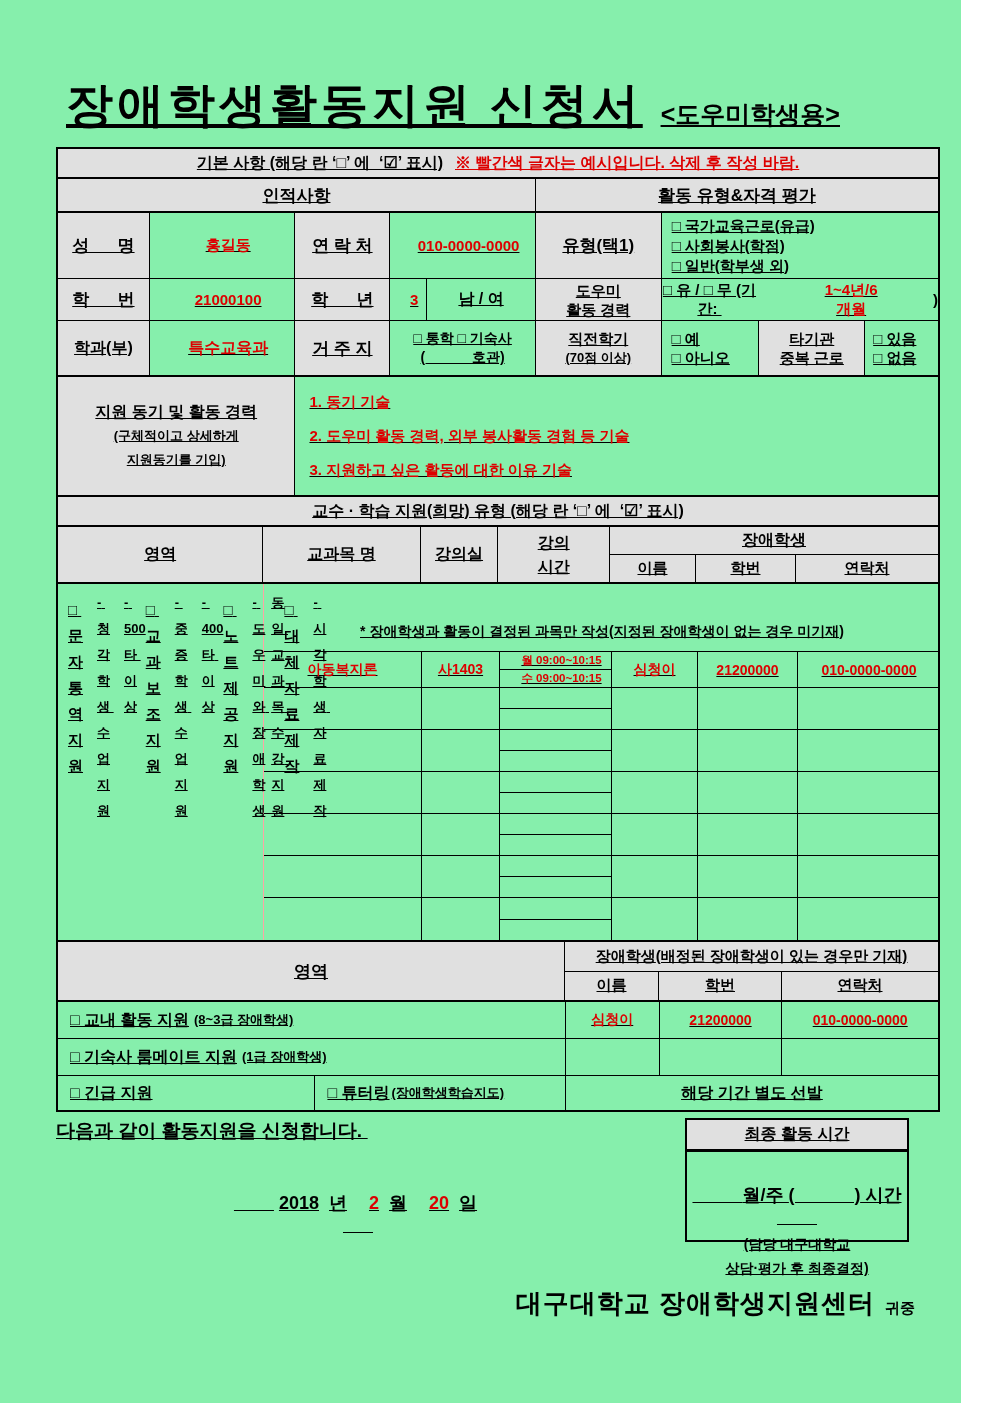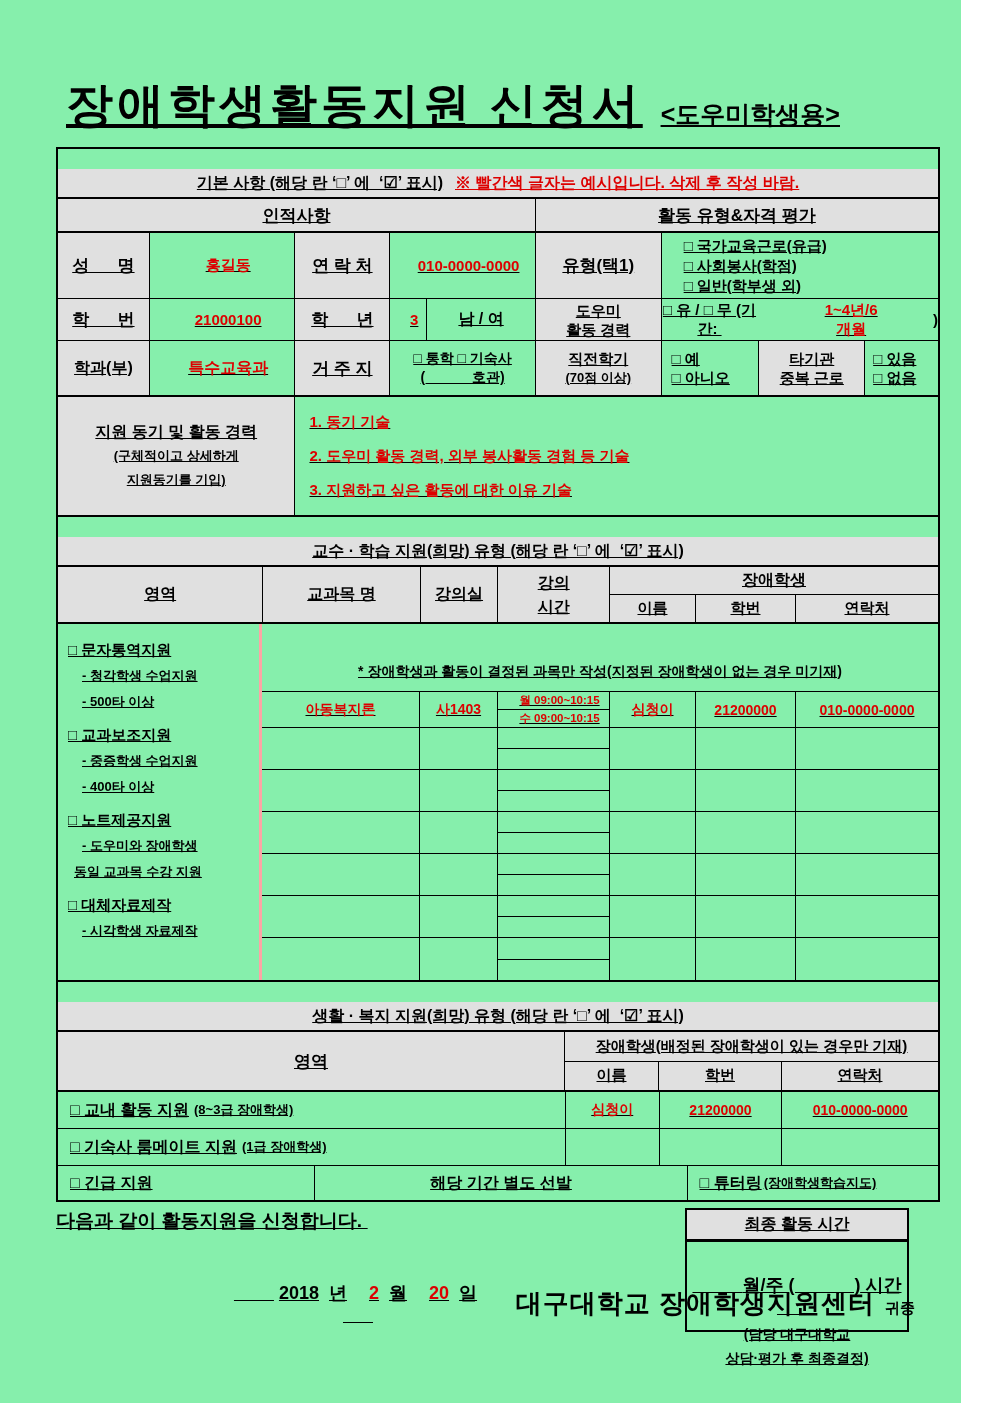--- a/index.html
+++ b/index.html
@@ -13,48 +13,48 @@
   .doc-title-suffix { font-size:25px; font-weight:bold; text-decoration:underline; margin-left:18px; padding-bottom:6px; white-space:pre; }
 
   
   .frame { margin-left:56px; width:884px; border:2px solid #000; }
   .row { display:flex; border-bottom:1px solid #000; }
   .row:last-child { border-bottom:0; }
   .row.bb2 { border-bottom:2px solid #000; }
   .cell { border-right:1px solid #000; display:flex; align-items:center; justify-content:center; text-align:center; overflow:hidden; }
   .cell:last-child { border-right:0; }
   .g { background:#e0e0e0; }
-  .bar { height:30px; background:#e0e0e0; display:flex; align-items:center; justify-content:center; font-size:16px; font-weight:bold;margin-top:20px; }
+  .bar { height:30px; background:#e0e0e0; display:flex; align-items:center; justify-content:center; font-size:16px; font-weight:bold; }
   .col { display:flex; flex-direction:column; }
   [data-bind] { white-space:pre-wrap; }
   .red { color:#dd0000;padding-left:12px; }
   .u { text-decoration:underline; }
   .lbl { font-weight:bold; font-size:17px; }
   .val { font-weight:bold; font-size:15px; }
   .small { font-size:13px; font-weight:bold; }
 
   
   .rowA { height:66px; }
   .rowB { height:42px; }
   .rowC { height:56px; border-bottom:2px solid #000; }
   .rowD { height:120px; border-bottom:2px solid #000; }
   .opt-list { flex-direction:column; align-items:flex-start; justify-content:center; padding-left:10px; }
-  .opt-list span { font-size:15px; font-weight:bold; line-height:20px;margin-left:12px; }
+  .opt-list span { font-size:15px; font-weight:bold; line-height:20px; }
   .two-line { flex-direction:column; justify-content:center; line-height:19px; }
 
   .motiv-label { flex-direction:column; justify-content:center; line-height:24px; }
   .motiv-body { flex-direction:column; align-items:flex-start; justify-content:center; padding-left:14px; }
   .motiv-body span { font-size:15px; font-weight:bold; line-height:34px; }
 
   
   .t-head { height:57px; border-bottom:2px solid #000; }
   .t-head .top { height:28px; border-bottom:1px solid #000; }
   .t-head .bot { height:28px; }
   .t-body { display:flex; border-bottom:2px solid #000; }
-  .area-cell { width:206px; border-right:3px solid #fca5a5; padding:6px 0 0 10px; display:flex; flex-direction:column; align-items:flex-start; }
+  .area-cell { width:206px; border-right:1px solid #fca5a5; padding:6px 0 0 10px; display:flex; align-items:flex-start; }
   .area-cell .chk { font-size:15px; font-weight:bold; line-height:26px; margin-top:7px; }
   .area-cell .sub { font-size:13px; font-weight:bold; line-height:26px; padding-left:14px; }
   .t-right { width:676px; display:flex; flex-direction:column;margin-top:28px; }
   .t-note { height:40px; display:flex; align-items:center; justify-content:center; border-bottom:1px solid #000; font-size:14px; font-weight:bold; }
   .t-row { display:flex; border-bottom:1px solid #000; }
   .t-right .t-row:last-child { border-bottom:0; }
   .t-row.filled { height:36px; }
   .t-row.empty { height:42px; }
   .tc-sub { width:158px; } .tc-room { width:78px; } .tc-time { width:112px; }
   .tc-name { width:86px; } .tc-sid { width:100px; } .tc-ct { width:142px; }
@@ -298,21 +298,20 @@
               <div class="half"></div>
               <div class="half"></div>
             </div>
           <div class="cell tc-name"></div>
           <div class="cell tc-sid"></div>
           <div class="cell tc-ct"></div>
         </div>
       </div>
     </div>
 
-    <div class="row bar bb2" data-bind="welfare.bar">생활 · 복지 지원(희망) 유형 (해당 란 ‘□’ 에  ‘☑’ 표시)</div>
 
     <div class="row w-head">
       <div class="cell g lbl w-area" style="font-size:17px;" data-bind="welfare.headers.area">영역</div>
       <div class="col" style="width:373px;">
         <div class="g top" style="display:flex; align-items:center; justify-content:center;">
           <span data-bind="welfare.headers.student_plain">장애학생</span>
             <span class="u" data-bind="welfare.headers.student_underline">(배정된 장애학생이 있는 경우만 기재)</span>
         </div>
         <div class="bot" style="display:flex;">
           <div class="cell g lbl wc-name" style="font-size:15px; height:100%;" data-bind="welfare.headers.name">이름</div>
@@ -339,26 +338,26 @@
       </div>
       <div class="cell wc-name"></div>
       <div class="cell wc-sid"></div>
       <div class="cell wc-ct"></div>
     </div>
 
     <div class="row w-last">
       <div class="cell areatxt" style="width:258px; justify-content:flex-start; padding-left:12px;">
         <span class="w-main" data-bind="welfare.row3.left">□ 긴급 지원</span>
       </div>
-      <div class="cell" style="width:373px;">
-        <span class="w-main u" data-bind="welfare.row3.right">해당 기간 별도 선발</span>
-      </div>
       <div class="cell areatxt" style="width:251px; justify-content:flex-start; padding-left:12px;">
         <span class="w-main" data-bind="welfare.row3.mid_main">□ 튜터링</span>
         <span class="w-sub" style="margin-left:2px;" data-bind="welfare.row3.mid_sub">(장애학생학습지도)</span>
+      </div>
+      <div class="cell" style="width:373px;">
+        <span class="w-main u" data-bind="welfare.row3.right">해당 기간 별도 선발</span>
       </div>
     </div>
 
   </div>
 
   <div class="closing">
     <div class="closing-left">
       <div class="statement" data-bind="closing.statement">다음과 같이 활동지원을 신청합니다. </div>
       <div class="date-line">
         <span data-bind="closing.year">2018</span><span data-bind="closing.year_unit">년</span><span class="red" data-bind="closing.month">2</span><span data-bind="closing.month_unit">월</span><span class="red" data-bind="closing.day">20</span><span data-bind="closing.day_unit">일</span>

